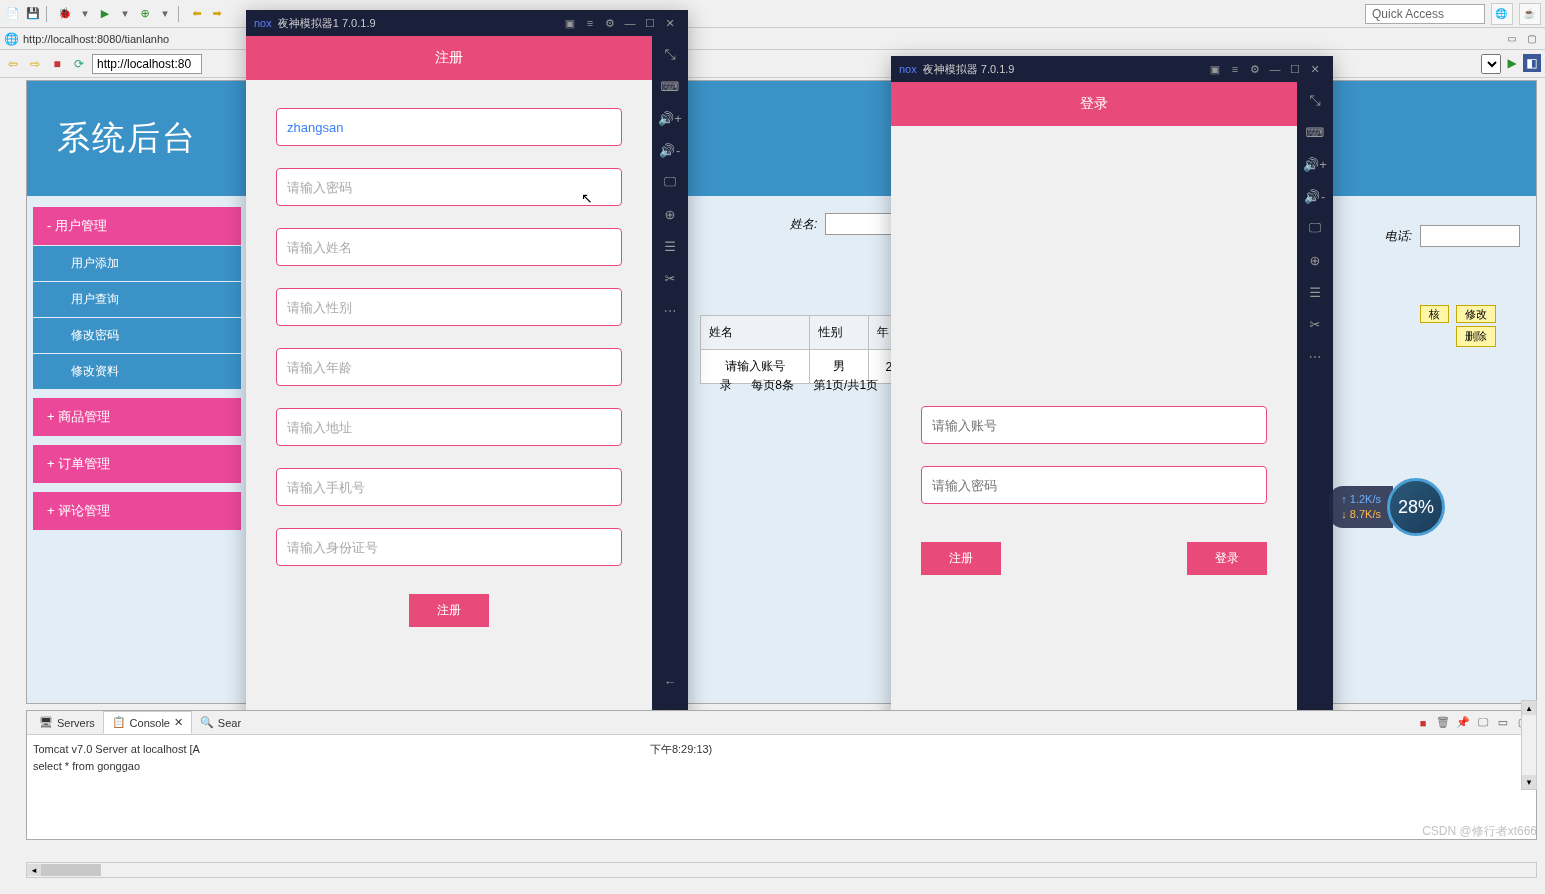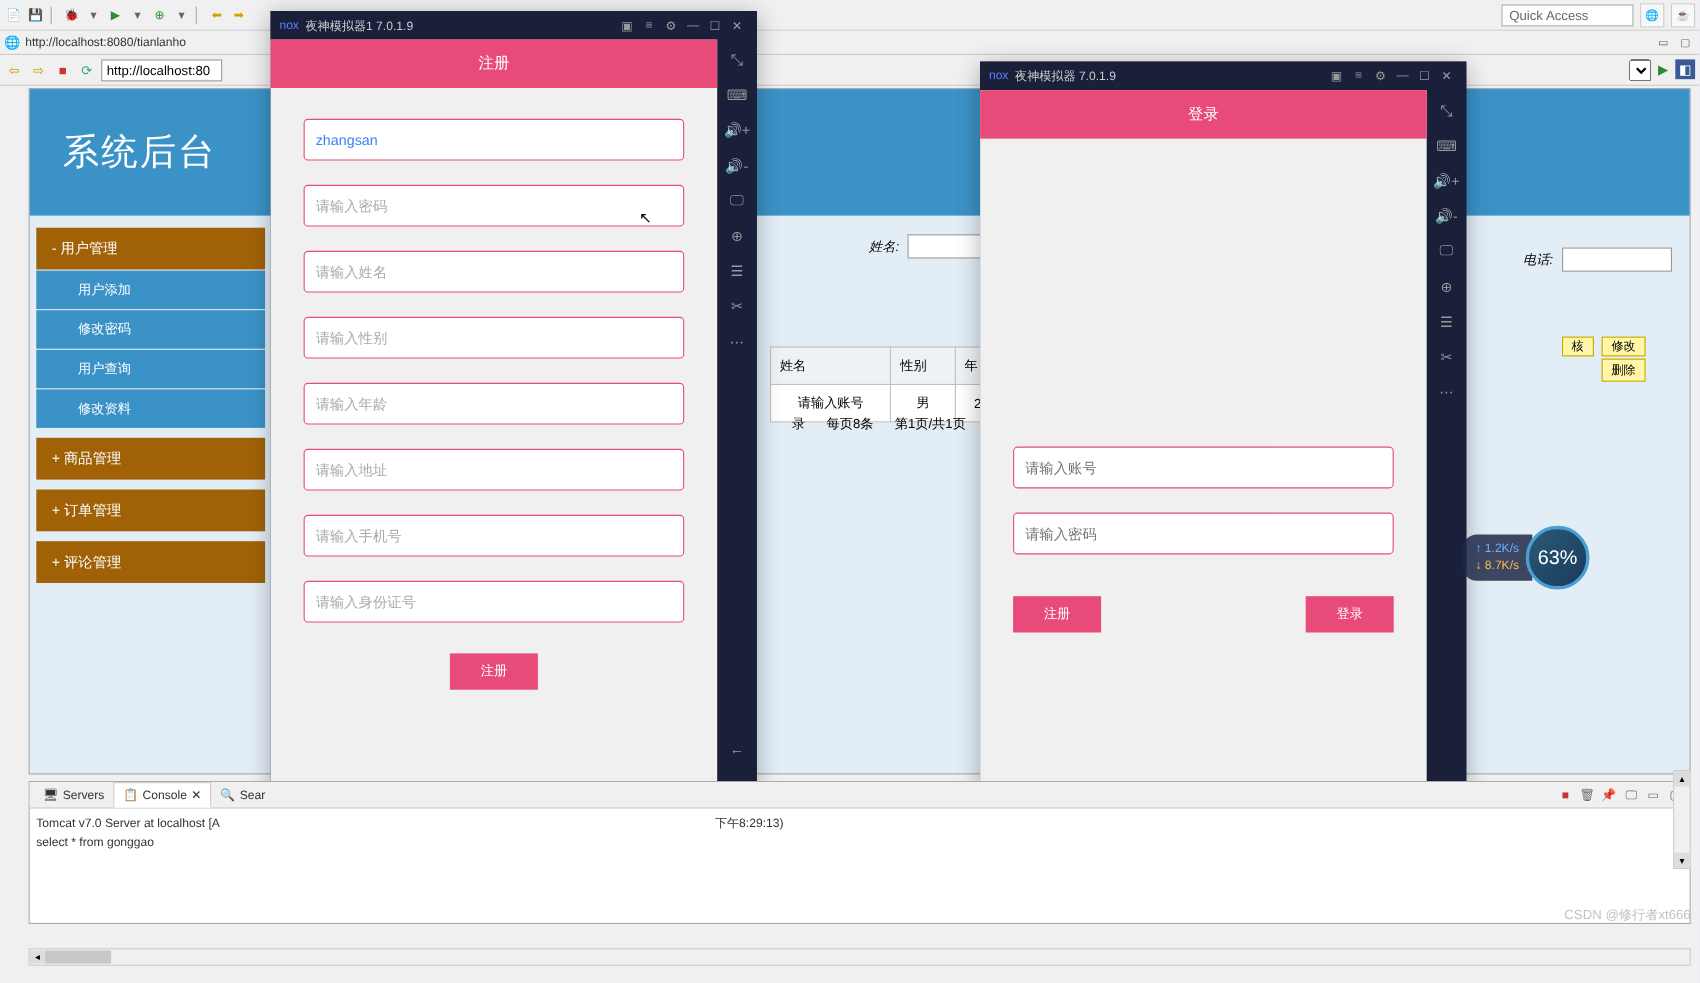--- a/index.html
+++ b/index.html
@@ -26,21 +26,21 @@
 
 
 .main-view{position:absolute;left:26px;top:80px;right:8px;bottom:190px;background:#e2edf6;border:1px solid #aaa;}
 
 
 .sys-header{background:#3b92c7;height:115px;display:flex;align-items:center;padding-left:30px;}
 .sys-title{font-size:33px;color:#fff;font-weight:500;letter-spacing:2px;}
 
 
 .sidebar{position:absolute;left:6px;top:126px;width:208px;}
-.side-group{background:#a16207;color:#fff;padding:10px 14px;font-size:13px;margin-bottom:1px;cursor:pointer;}
+.side-group{background:#ec4899;color:#fff;padding:10px 14px;font-size:13px;margin-bottom:1px;cursor:pointer;}
 .side-item{background:#3b92c7;color:#fff;padding:9px 14px 9px 38px;font-size:12px;margin-bottom:1px;cursor:pointer;}
 
 
 .content-right{position:absolute;left:225px;top:126px;right:8px;bottom:8px;}
 .filter-row{display:flex;align-items:center;gap:8px;padding:6px 0;}
 .filter-lbl{font-size:12px;font-style:italic;}
 .filter-inp{border:1px solid #999;height:22px;width:100px;padding:0 4px;}
 
 
 .data-table{width:100%;border-collapse:collapse;margin-top:42px;}
@@ -150,22 +150,22 @@
 </div>
 
 <div class="main-view">
   <div class="sys-header">
     <span class="sys-title">系统后台</span>
   </div>
 
   <div class="sidebar">
     <div class="side-group"><span>- </span><span>用户管理</span></div>
     <div class="side-item">用户添加</div>
+    <div class="side-item">用户查询</div>
     <div class="side-item">修改密码</div>
-    <div class="side-item">用户查询</div>
     <div class="side-item">修改资料</div>
     <div style="height:8px;"></div>
     <div class="side-group"><span>+ </span><span>商品管理</span></div>
     <div style="height:8px;"></div>
     <div class="side-group"><span>+ </span><span>订单管理</span></div>
     <div style="height:8px;"></div>
     <div class="side-group"><span>+ </span><span>评论管理</span></div>
   </div>
 
   <div class="content-right">
@@ -294,21 +294,21 @@
     </div>
   </div>
 </div>
 
 <div class="battery-widget">
   <div class="bat-stats">
     <div class="bat-up">↑ <span>1.2K/s</span></div>
     <div class="bat-down">↓ <span>8.7K/s</span></div>
   </div>
   <div class="bat-circle">
-    <span>63%</span>
+    <span>28%</span>
   </div>
 </div>
 
 <div class="console-panel">
   <div class="console-tabs">
     <span class="console-tab">🖥 <span>Servers</span></span>
     <span class="console-tab active">📋 <span>Console</span> ✕</span>
     <span class="console-tab">🔍 <span>Sear</span></span>
     <div class="console-right-tools">
       <span class="tool-ico" style="color:#c33;">■</span>

